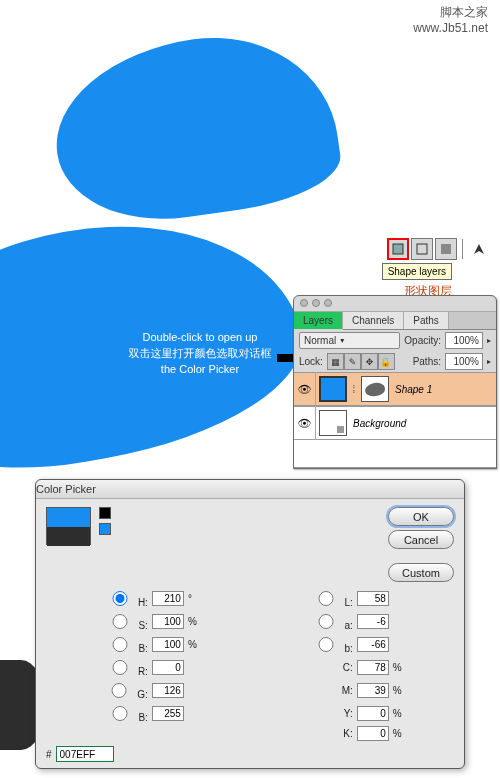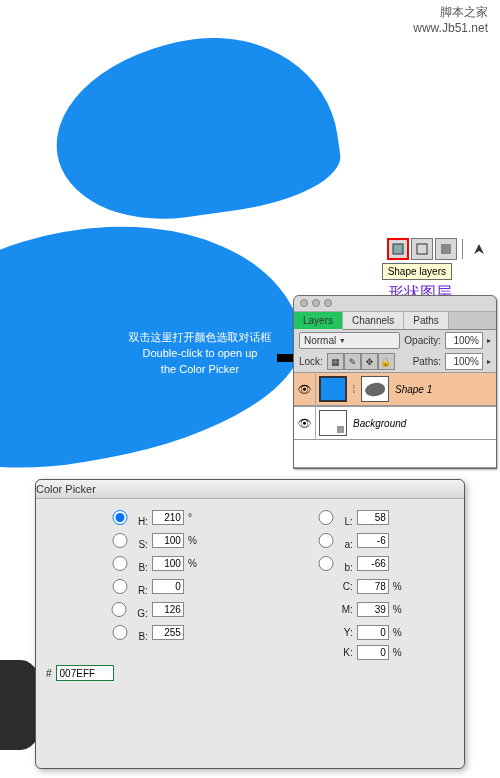--- a/index.html
+++ b/index.html
@@ -12,21 +12,21 @@
 .overlay-text{position:absolute;color:#fff;font-size:11px;text-align:right;line-height:1.45}
 .ot1{top:330px;left:85px;width:230px;text-align:center}
 .arrow{position:absolute;top:349px;left:277px;width:58px;height:18px}
 .arrow::before{content:"";position:absolute;top:5px;left:0;width:44px;height:8px;background:#000}
 .arrow::after{content:"";position:absolute;right:0;top:0;border-left:14px solid #000;border-top:9px solid transparent;border-bottom:9px solid transparent}
 .toolbar{position:absolute;top:238px;right:10px;display:flex;align-items:center;gap:2px}
 .tool-btn{width:22px;height:22px;border:1px solid #777;background:#d8d8d8;display:flex;align-items:center;justify-content:center}
 .tool-btn.sel{border:2px solid red}
 .tool-btn svg{width:14px;height:14px}
 .tip{position:absolute;top:263px;right:48px;background:#FEFCD0;border:1px solid #6b6b6b;padding:2px 5px;font-size:10px;color:#000}
-.shape-label{position:absolute;top:283px;right:48px;color:#6d28d9;font-size:16px;font-family:"SimSun",serif}
+.shape-label{position:absolute;top:283px;right:48px;color:#c2410c;font-size:12px;font-family:"SimSun",serif}
 .panel{position:absolute;top:295px;right:3px;width:204px;background:#D9D9D9;border:1px solid #6a6a6a;border-radius:6px 6px 0 0;box-shadow:1px 1px 2px rgba(0,0,0,0.3)}
 .panel-title{height:16px;position:relative;border-bottom:1px solid #aaa}
 .dots{position:absolute;left:6px;top:3px;display:flex;gap:4px}
 .dot{width:8px;height:8px;border-radius:50%;background:#bbb;border:1px solid #888}
 .tabs{display:flex;border-bottom:1px solid #888;background:#C8C8C8}
 .tab{padding:3px 9px;font-size:10px;color:#333;border-right:1px solid #aaa;background:#e5e5e5}
 .tab.active{background:#22c55e;border-bottom:1px solid #D9D9D9;margin-bottom:-1px}
 .p-row{display:flex;align-items:center;padding:2px 5px;gap:4px;font-size:10px;color:#333}
 .sel-box{height:17px;border:1px solid #888;background:#eee;padding:0 4px;display:flex;align-items:center;border-radius:2px}
 .chev{margin-left:4px;font-size:8px}
@@ -80,22 +80,22 @@
 <div class="watermark">
   <div>脚本之家</div>
   <div>www.Jb51.net</div>
 </div>
 
 <div class="blob blob1"></div>
 <div class="blob blob2"></div>
 <div class="blob3"></div>
 
 <div class="overlay-text ot1">
+  <div>Double-click to open up</div>
   <div>双击这里打开颜色选取对话框</div>
-  <div>Double-click to open up</div>
   <div>the Color Picker</div>
 </div>
 <div class="arrow"></div>
 
 <div class="toolbar">
   <div class="tool-btn sel">
       <svg viewBox="0 0 14 14">
         <rect x="2" y="2" width="10" height="10" fill="#8aa" stroke="#333"></rect>
       </svg>
     </div>
@@ -165,20 +165,38 @@
     <div class="thumb bg"></div>
     <span class="layer-name">Background</span>
   </div>
   <div style="height:28px;background:#fff;border-bottom:1px solid #999"></div>
 </div>
 
 <div class="picker">
   <div class="pk-title">Color Picker</div>
   <div class="pk-body">
     <div class="pk-right">
+      <div class="swatch-row">
+        <div>
+          <div class="swatch">
+            <div class="sw-top"></div>
+            <div class="sw-bot"></div>
+          </div>
+        </div>
+        <div>
+          <div class="mini-sw" style="background:#000"></div>
+          <div class="mini-sw" style="background:#198CF0"></div>
+        </div>
+        <div class="btns">
+          <div class="pk-btn def">OK</div>
+          <div class="pk-btn">Cancel</div>
+          <div style="height:6px"></div>
+          <div class="pk-btn">Custom</div>
+        </div>
+      </div>
       <div class="val-grid">
         <label><input type="radio" class="rad" checked="" style="">H:</label>
           <input value="210" style="">
           <span>°</span>
         <label><input type="radio" class="rad" style="">L:</label>
           <input value="58" style="">
           <span></span>
         <label><input type="radio" class="rad" style="">S:</label>
           <input value="100" style="">
           <span>%</span>

